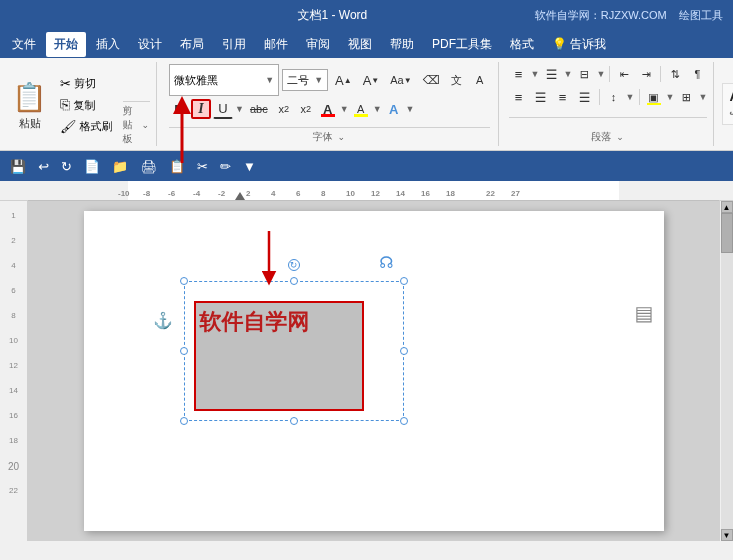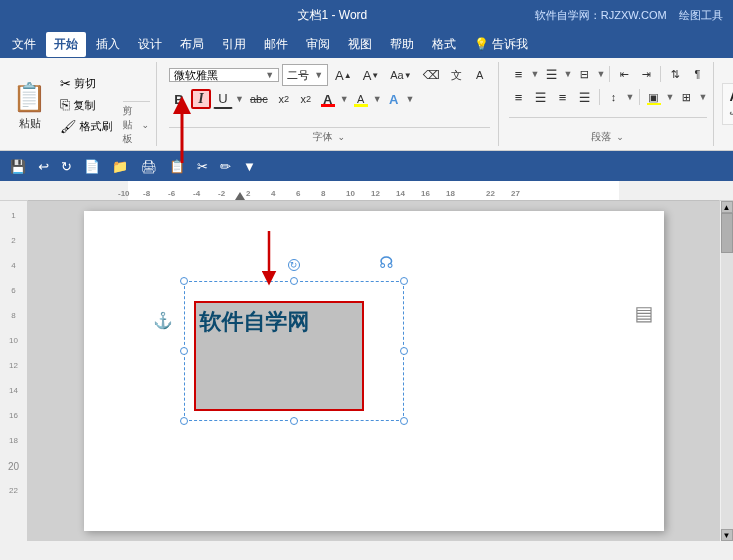--- a/index.html
+++ b/index.html
@@ -107,21 +107,21 @@
     .font-dropdown {
       background: white;
       border: 1px solid #aaa;
       padding: 2px 4px;
       font-size: 11px;
       width: 110px;
       display: flex;
       align-items: center;
       justify-content: space-between;
       cursor: pointer;
-      height: 14px;
+      height: 32px;
     }
     .size-dropdown {
       background: white;
       border: 1px solid #aaa;
       padding: 2px 4px;
       font-size: 11px;
       width: 46px;
       display: flex;
       align-items: center;
       justify-content: space-between;
@@ -236,21 +236,21 @@
       height: 110px;
       background: #c0c0c0;
       border: 2px solid #cc0000;
     }
     .textbox-text {
       position: absolute;
       top: 4px;
       left: 4px;
       font-size: 22px;
       font-weight: bold;
-      color: #0c4a6e;
+      color: #b91c1c;
       white-space: nowrap;
     }
     
     .handle {
       position: absolute;
       width: 8px;
       height: 8px;
       background: white;
       border: 1px solid #4a90d9;
       border-radius: 50%;
@@ -311,20 +311,21 @@
   <div class="menu-item">文件</div>
   <div class="menu-item active">开始</div>
   <div class="menu-item">插入</div>
   <div class="menu-item">设计</div>
   <div class="menu-item">布局</div>
   <div class="menu-item">引用</div>
   <div class="menu-item">邮件</div>
   <div class="menu-item">审阅</div>
   <div class="menu-item">视图</div>
   <div class="menu-item">帮助</div>
+  <div class="menu-item">PDF工具集</div>
   <div class="menu-item">格式</div>
   <div class="menu-item" style="display:flex;align-items:center;gap:3px;">
     <span style="font-size:12px;">💡</span>
     <span>告诉我</span>
   </div>
 </div>
 
 <div class="ribbon">
   <div class="ribbon-top">
 

